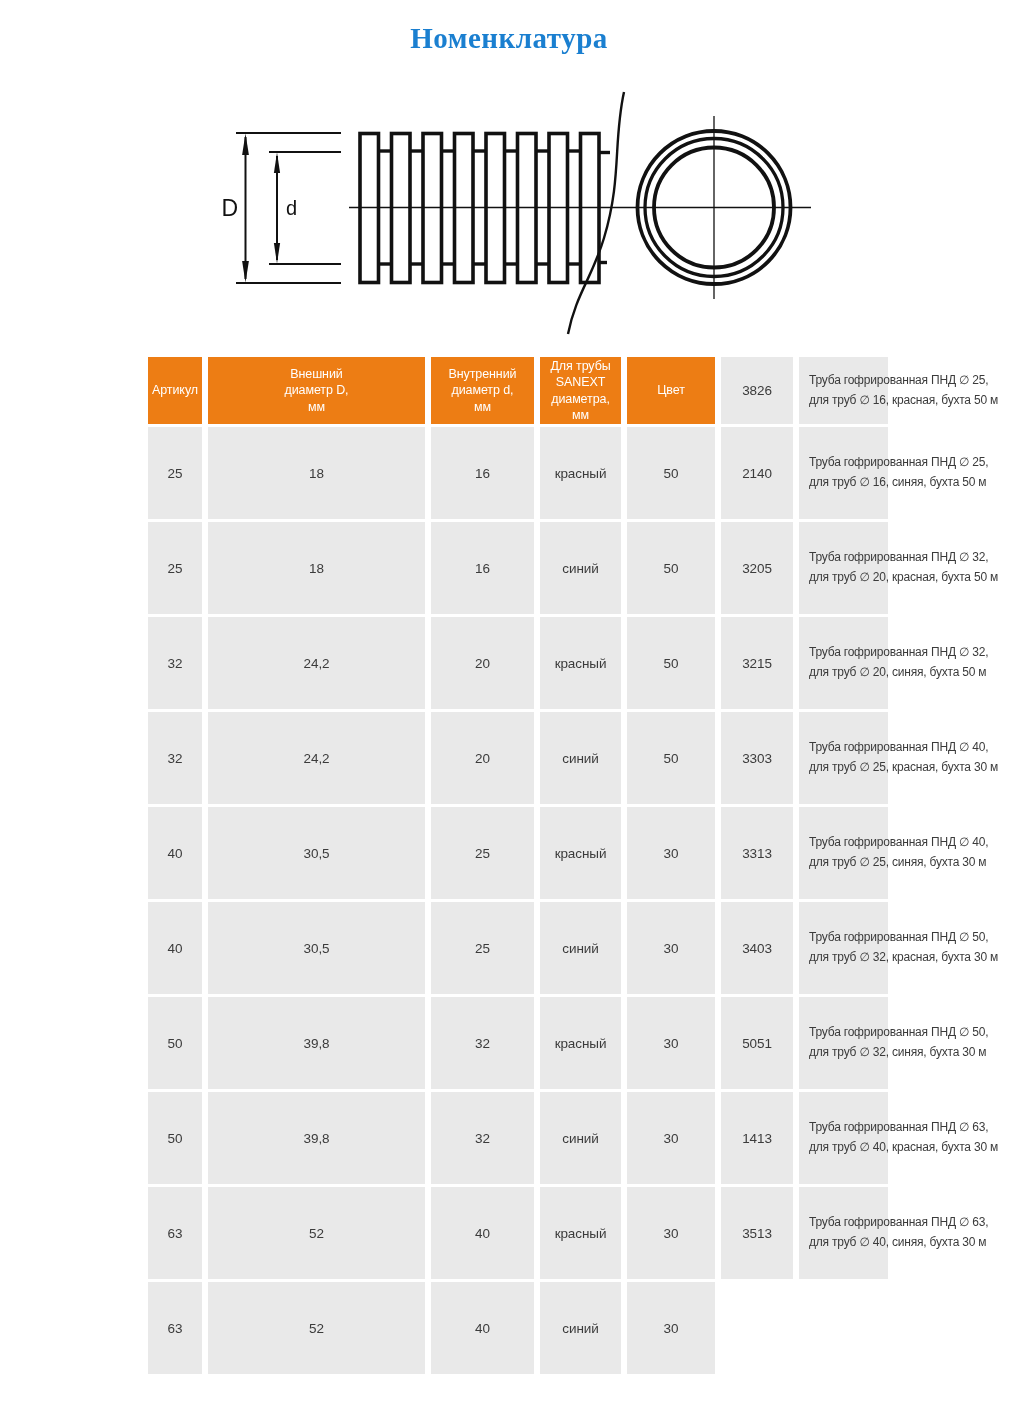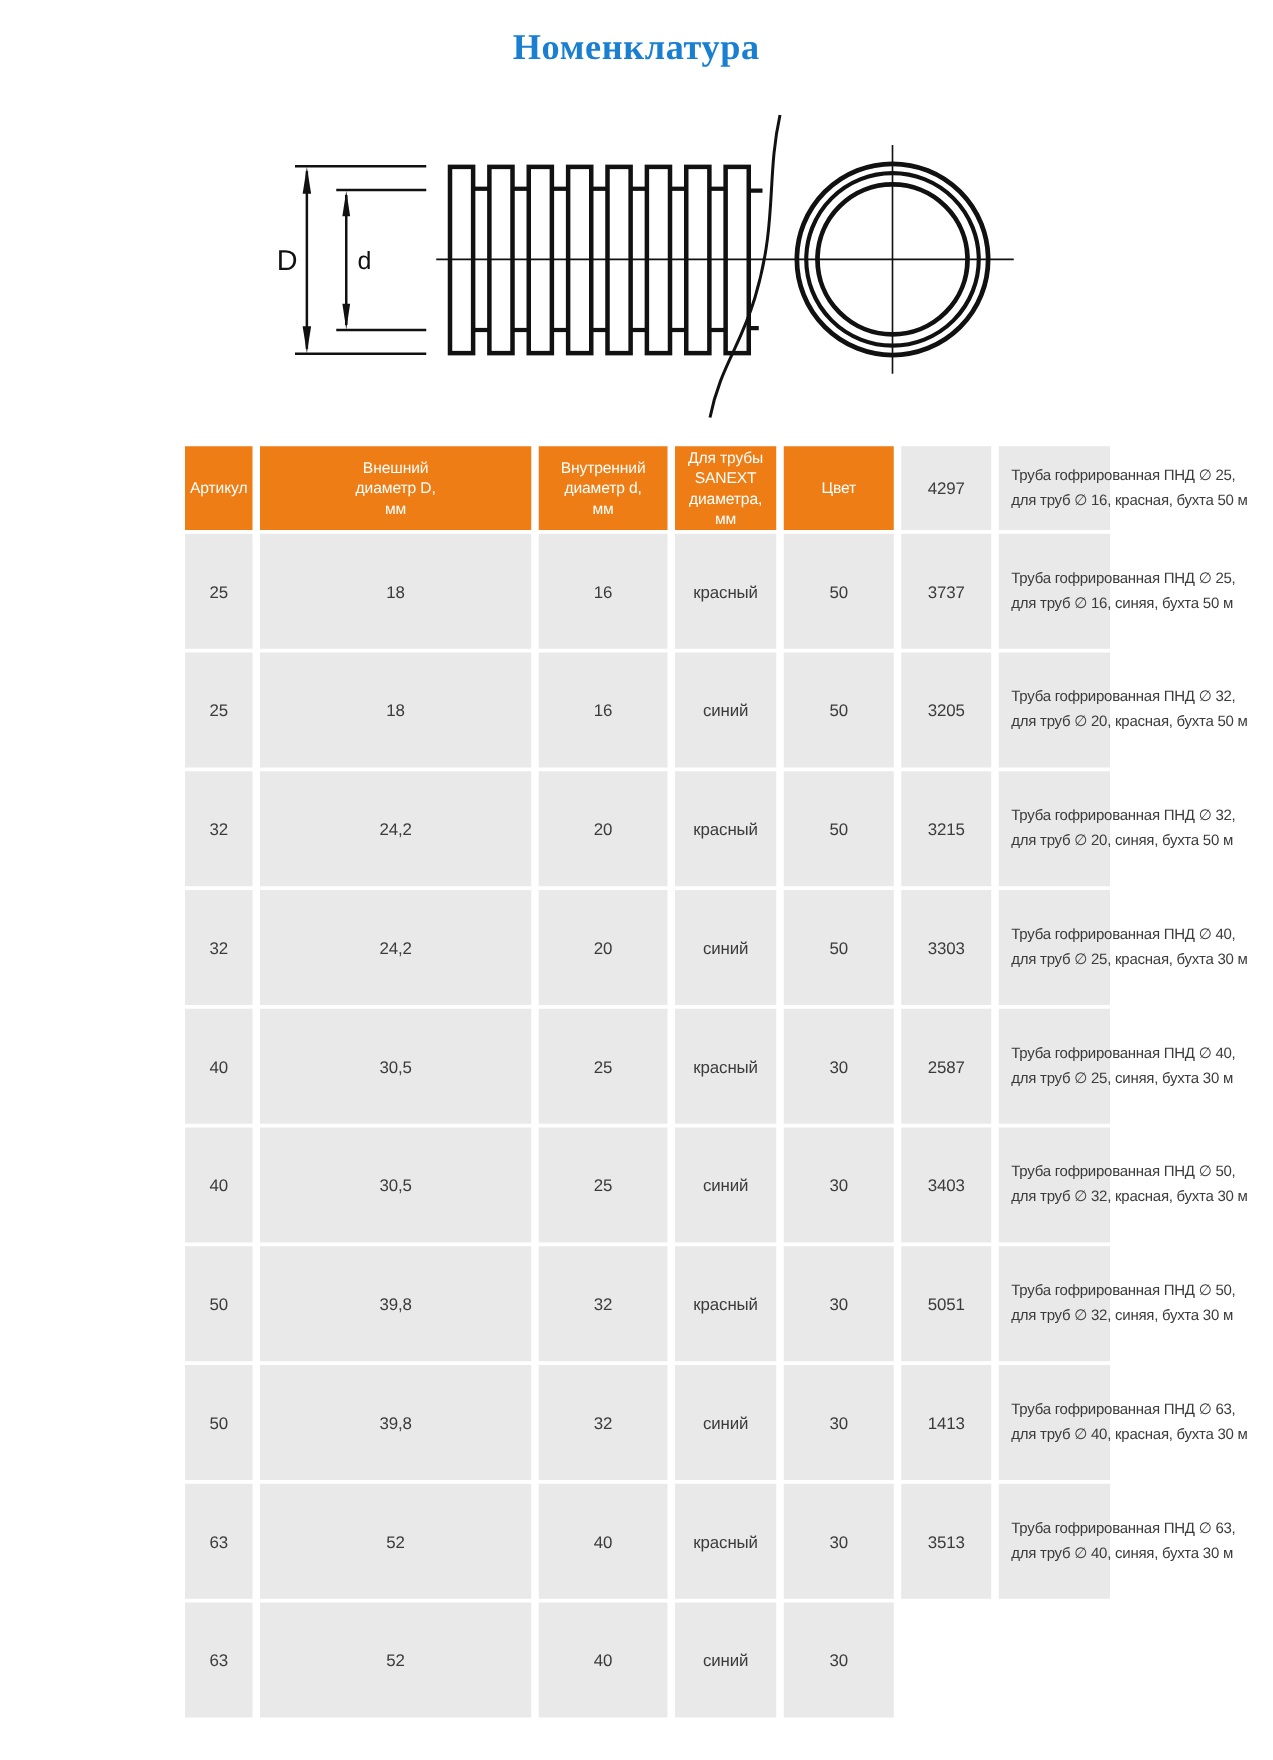--- a/index.html
+++ b/index.html
@@ -162,31 +162,31 @@
     <div class="th">Внутренний
 диаметр d,
 мм</div>
     <div class="th">Для трубы
 SANEXT
 диаметра,
 мм</div>
     <div class="th">Цвет</div>
 
   <div class="t-row">
-    <div class="cell">4297</div>
+    <div class="cell">3826</div>
     <div class="cell c-name">Труба гофрированная ПНД ∅ 25,
 для труб ∅ 16, красная, бухта 50 м</div>
     <div class="cell">25</div>
     <div class="cell">18</div>
     <div class="cell">16</div>
     <div class="cell">красный</div>
     <div class="cell">50</div>
   </div>
       <div class="t-row">
-    <div class="cell">3737</div>
+    <div class="cell">2140</div>
     <div class="cell c-name">Труба гофрированная ПНД ∅ 25,
 для труб ∅ 16, синяя, бухта 50 м</div>
     <div class="cell">25</div>
     <div class="cell">18</div>
     <div class="cell">16</div>
     <div class="cell">синий</div>
     <div class="cell">50</div>
   </div>
       <div class="t-row">
     <div class="cell">3205</div>
@@ -212,21 +212,21 @@
     <div class="cell">3303</div>
     <div class="cell c-name">Труба гофрированная ПНД ∅ 40,
 для труб ∅ 25, красная, бухта 30 м</div>
     <div class="cell">40</div>
     <div class="cell">30,5</div>
     <div class="cell">25</div>
     <div class="cell">красный</div>
     <div class="cell">30</div>
   </div>
       <div class="t-row">
-    <div class="cell">2587</div>
+    <div class="cell">3313</div>
     <div class="cell c-name">Труба гофрированная ПНД ∅ 40,
 для труб ∅ 25, синяя, бухта 30 м</div>
     <div class="cell">40</div>
     <div class="cell">30,5</div>
     <div class="cell">25</div>
     <div class="cell">синий</div>
     <div class="cell">30</div>
   </div>
       <div class="t-row">
     <div class="cell">3403</div>

